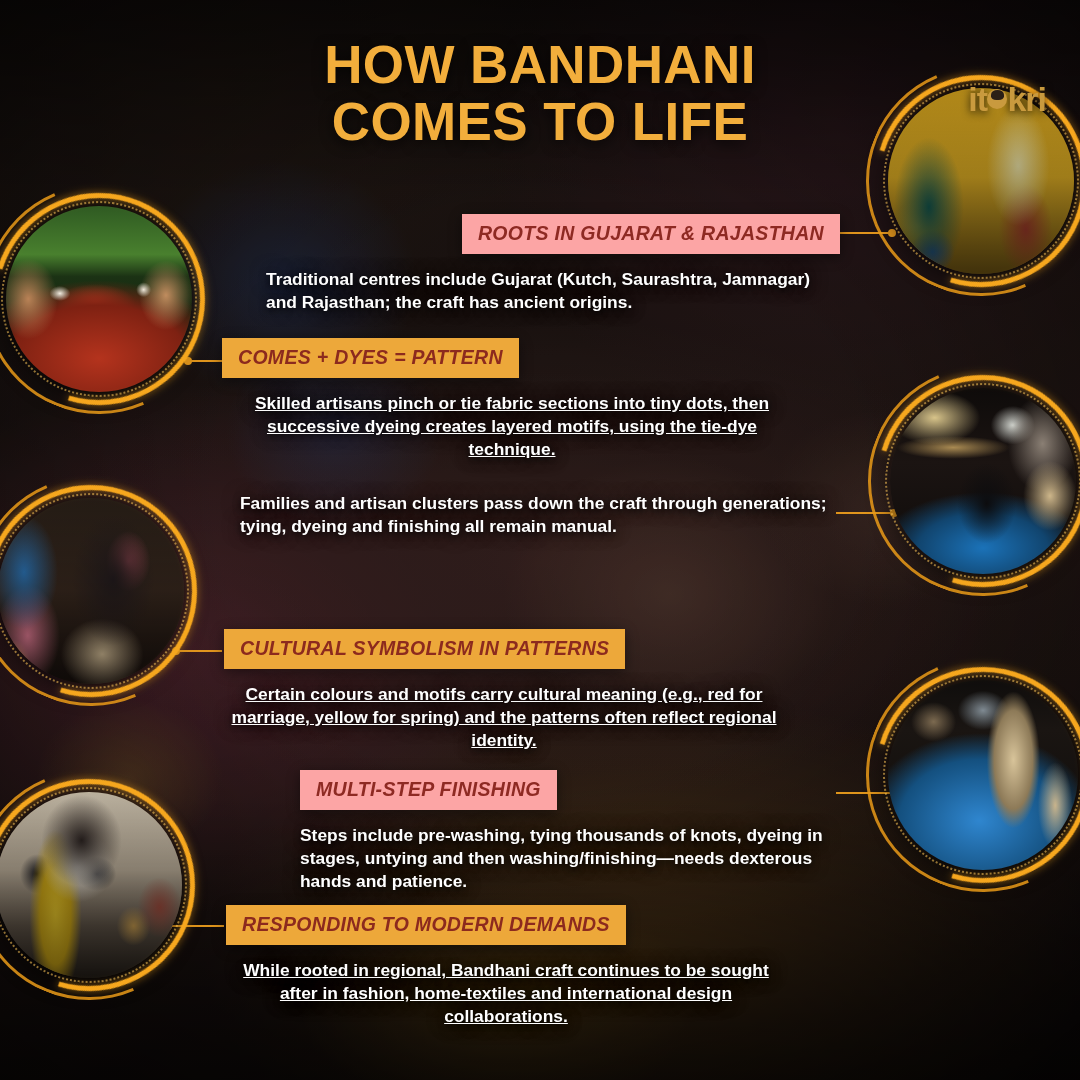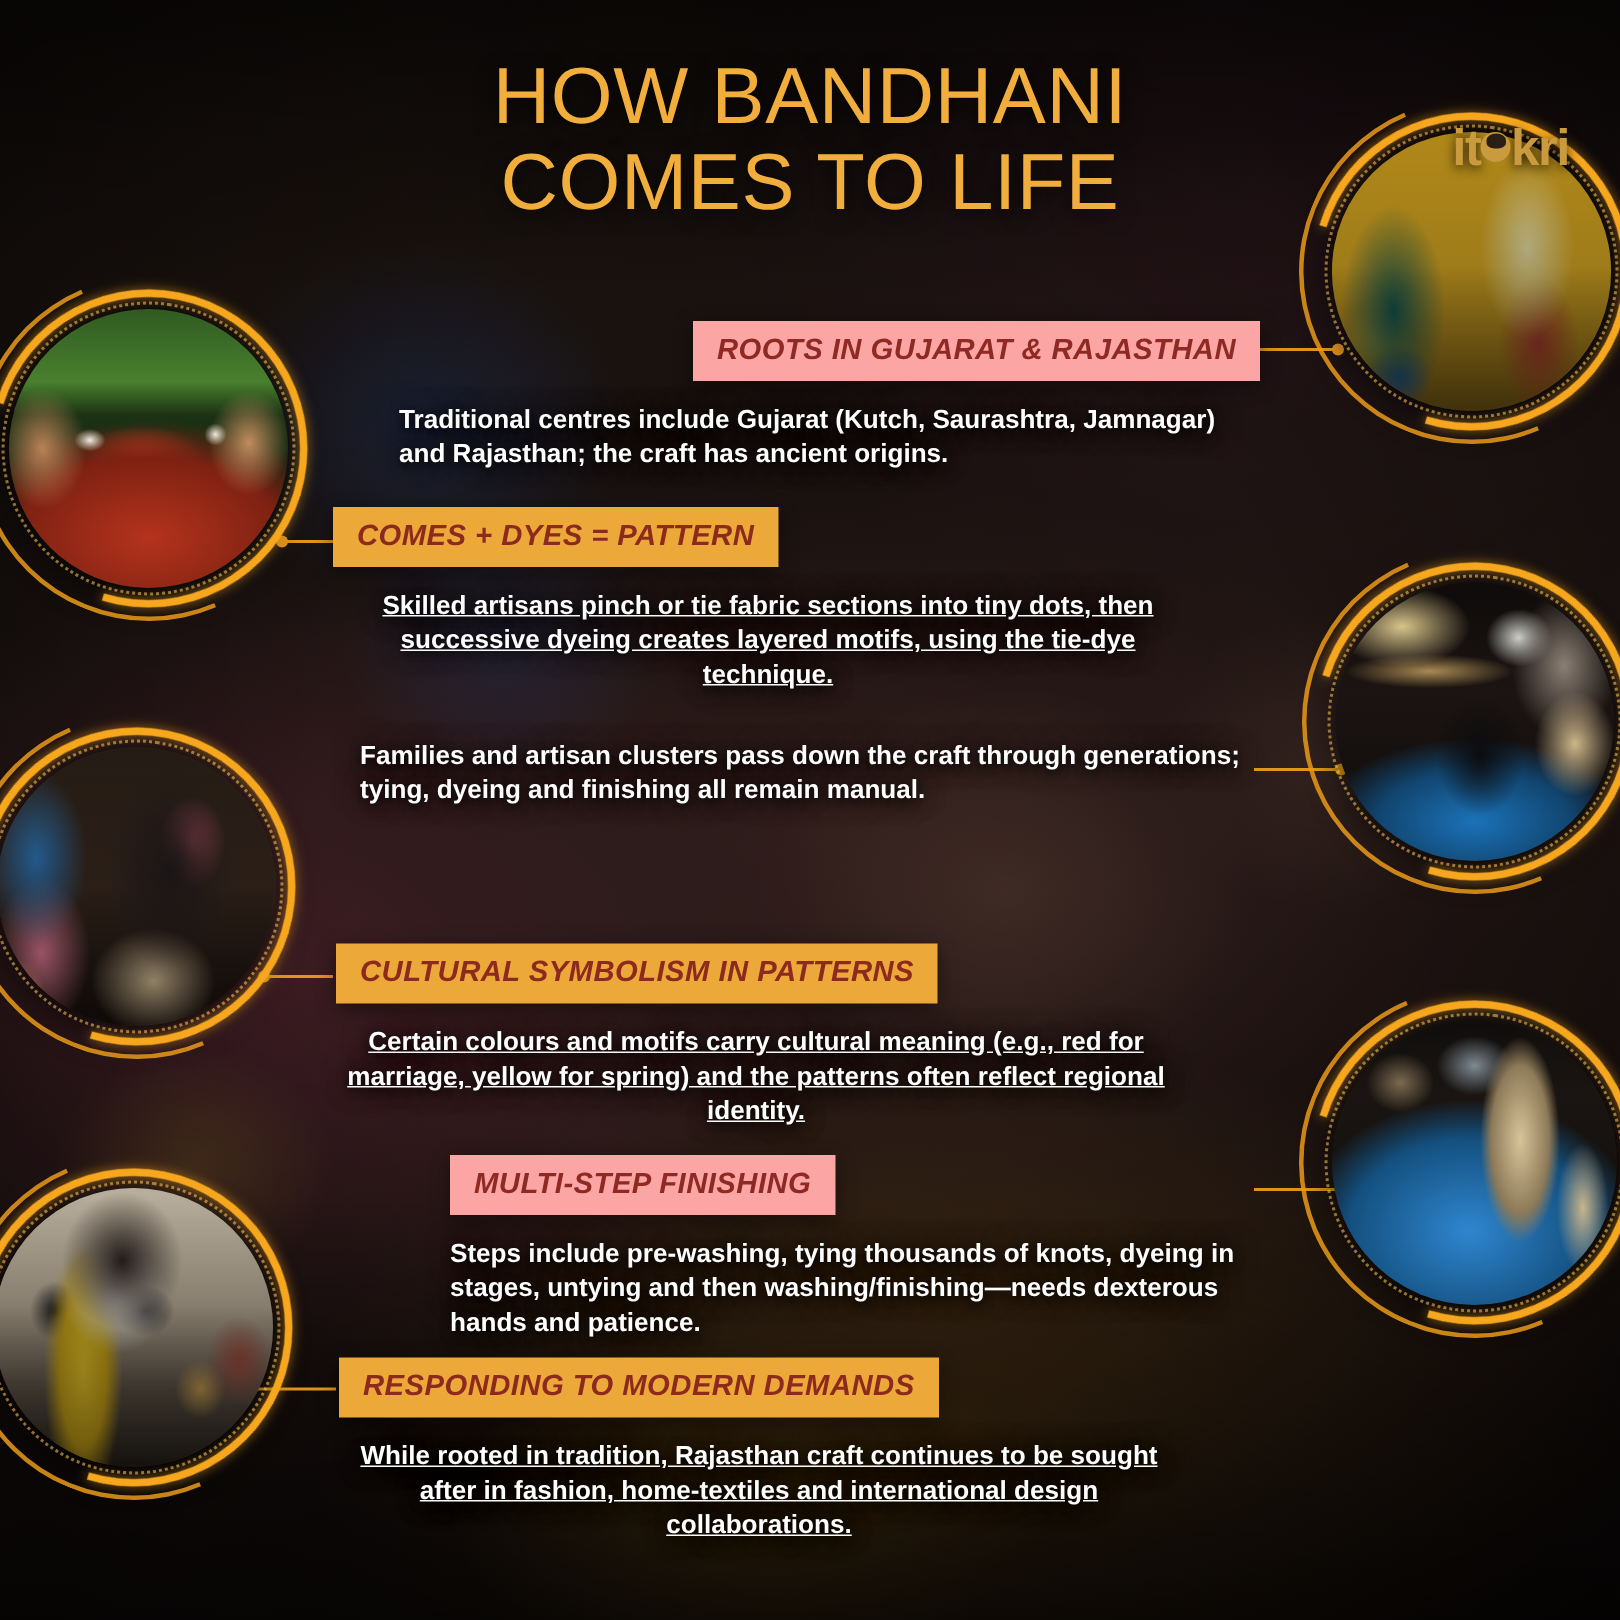--- a/index.html
+++ b/index.html
@@ -49,21 +49,21 @@
       linear-gradient(180deg, rgba(0,0,0,.55) 0%, rgba(0,0,0,.10) 18%, rgba(0,0,0,.12) 74%, rgba(0,0,0,.62) 100%);
   }
   .bg-dim { background:rgba(14,9,8,.34); }
 
   
   #title {
     position:absolute; left:0; right:0; top:36px; z-index:6;
     text-align:center;
     color:#F2AE3C;
     font-size:53px; line-height:1.08;
-    font-weight:normal; letter-spacing:.4px;
+    font-weight:bold; letter-spacing:.4px;
     text-shadow:0 3px 14px rgba(0,0,0,.75);
   }
   #title .l2 { display:block; }
 
   
   #logo {
     position:absolute; right:34px; top:40px; z-index:7;
     font-size:34px; font-weight:bold; letter-spacing:-1px;
     color:#C99A3E;
     text-shadow:0 2px 8px rgba(0,0,0,.8);
@@ -350,14 +350,14 @@
   <div style="text-align:left;">
     <div class="head cream">MULTI-STEP FINISHING</div>
   </div>
   <div class="body ta-r">Steps include pre-washing, tying thousands of knots, dyeing in stages, untying and then washing/finishing—needs dexterous hands and patience.</div>
 </div>
 
 <div class="sec" style="left:226px; top:905px; width:560px;">
   <div style="text-align:left;">
     <div class="head amber">RESPONDING TO MODERN DEMANDS</div>
   </div>
-  <div class="body ta-l">While rooted in tradition, Rajasthan craft continues to be sought after in fashion, home-textiles and international design collaborations.</div>
+  <div class="body ta-l">While rooted in regional, Bandhani craft continues to be sought after in fashion, home-textiles and international design collaborations.</div>
 </div>
 
 </body></html>

